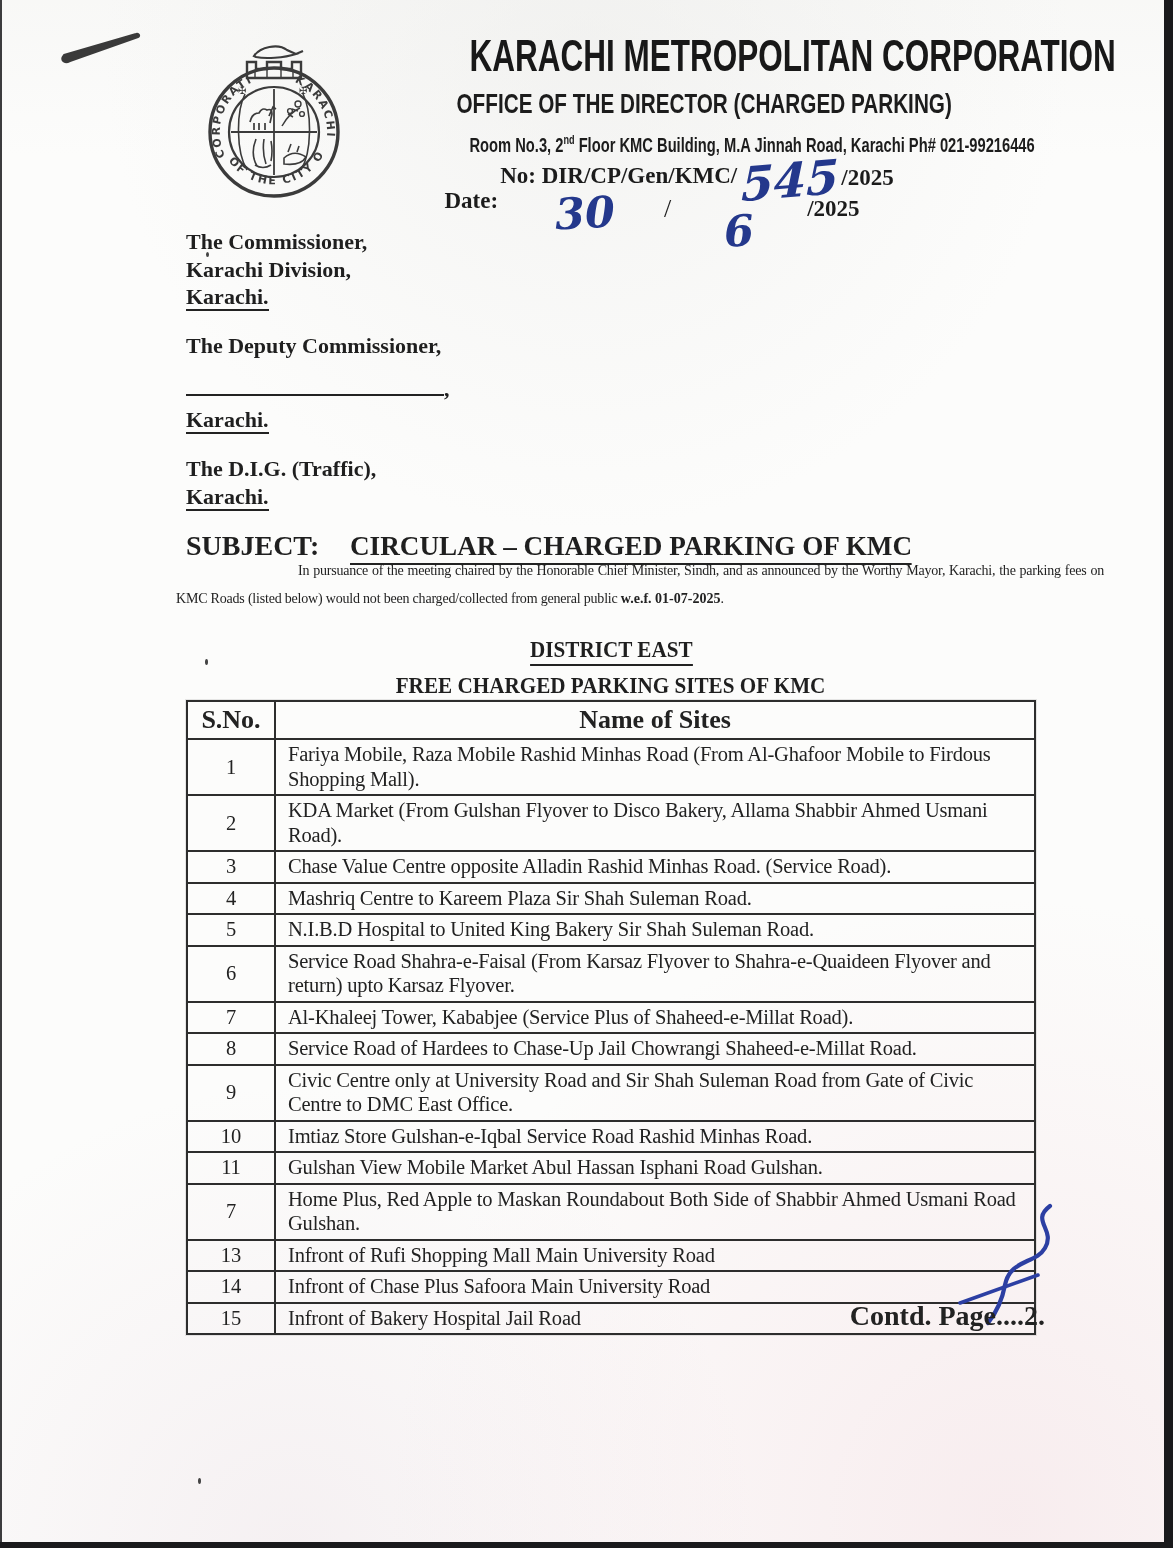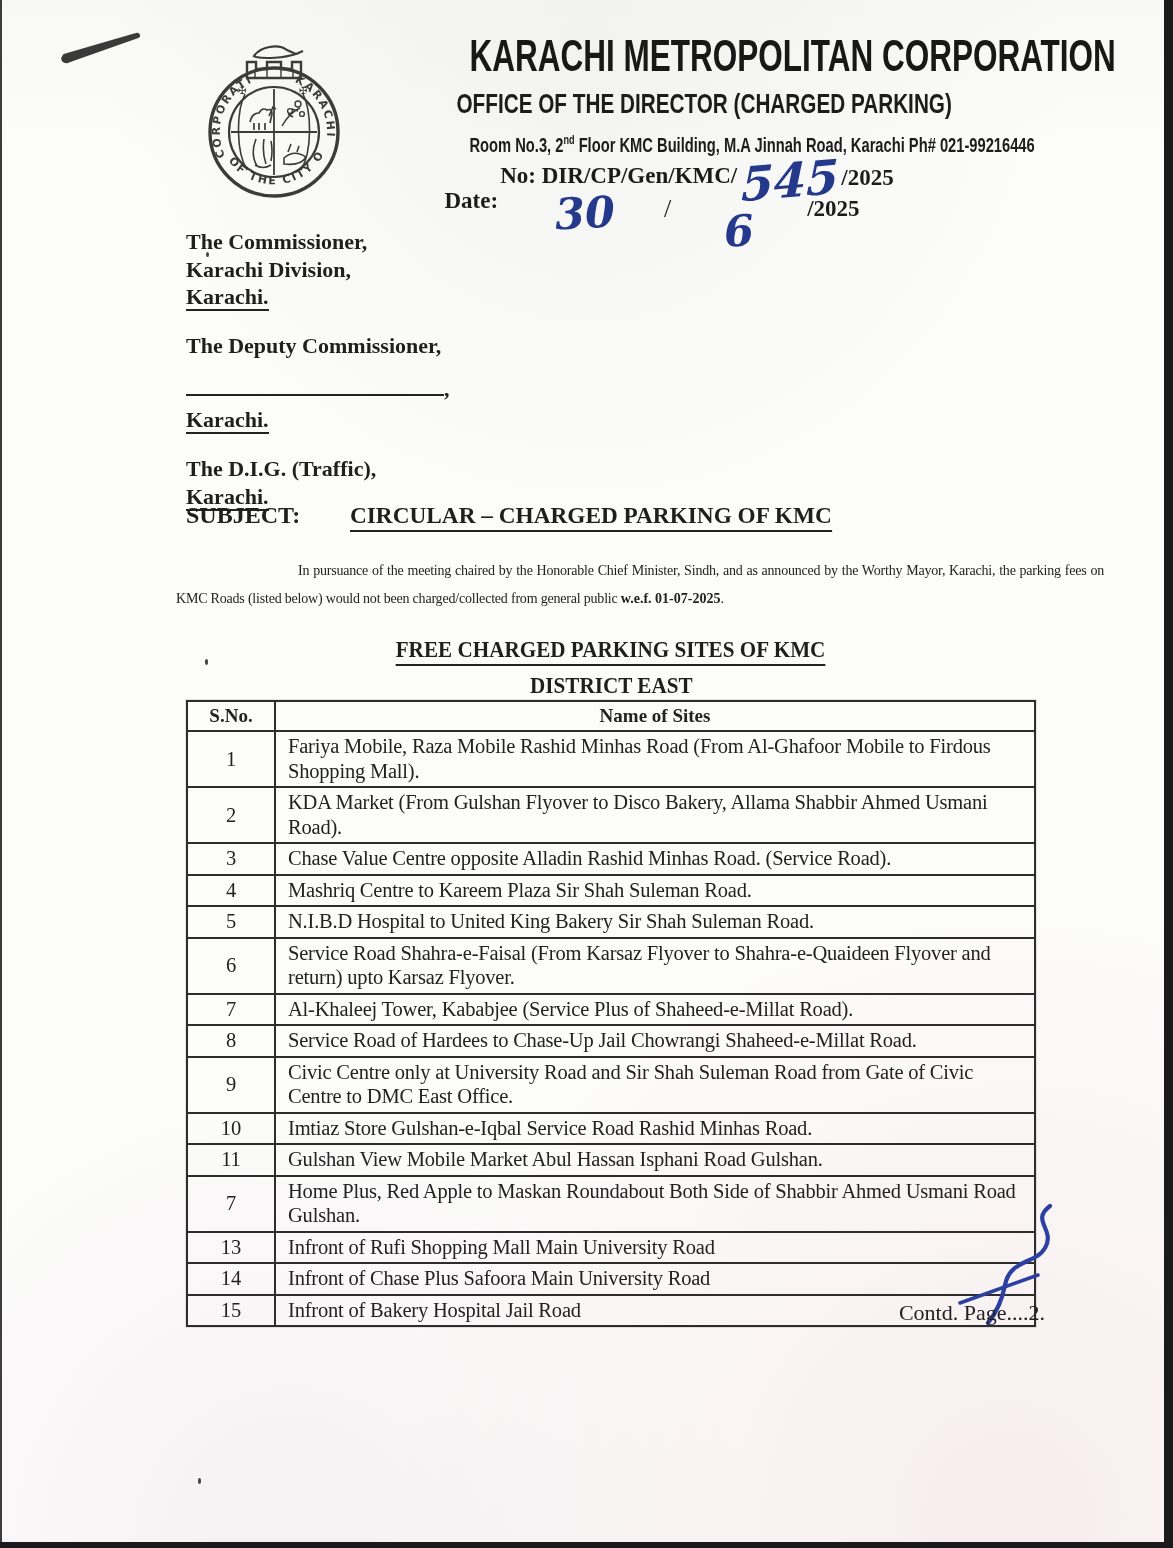--- a/index.html
+++ b/index.html
@@ -41,46 +41,46 @@
   .hw-mon{font-size:43px;transform:rotate(-4deg);margin:22px 4px 0 10px;}
   .slash-sep{font-weight:400;font-size:26px;margin-top:6px;}
   .yr{margin-top:2px;}
   .yr2{margin-top:8px;margin-left:6px;}
 
   .recipients{position:absolute;left:186px;top:228px;font-size:22px;font-weight:700;line-height:27.5px;}
   .rec-block{margin-bottom:21px;}
   .u{display:inline-block;border-bottom:2.5px solid #222;padding-bottom:0px;line-height:24px;}
   .blankline{display:inline-block;width:258px;border-bottom:2.5px solid #222;height:20px;margin-top:14px;}
 
-  .subject{position:absolute;left:186px;top:502px;display:flex;font-size:24px;font-weight:700;}
+  .subject{position:absolute;left:186px;top:530px;display:flex;font-size:28px;font-weight:700;}
   .subject-label{width:124px;}
   .subject-title{margin-left:40px;border-bottom:2.5px solid #222;padding-bottom:1px;
       transform:scaleX(0.97);transform-origin:0 50%;}
 
   .bodypara{position:absolute;left:168px;top:557px;width:928px;font-size:14px;line-height:27.5px;
       text-align:justify;text-indent:122px;letter-spacing:-0.2px;color:#222;margin-left:8px;}
   .bodypara b{letter-spacing:0;}
 
   .tbl-titles{position:absolute;left:186px;top:637px;width:850px;text-align:center;}
   .tbl-title{font-size:23px;font-weight:700;line-height:26px;}
   .tbl-title span{display:inline-block;border-bottom:2.5px solid #222;padding-bottom:1px;
       transform:scaleX(0.92);transform-origin:50% 50%;}
   .tbl-title + .tbl-title{margin-top:7px;}
 
   table.sites{position:absolute;left:186px;top:700px;width:850px;border-collapse:collapse;
       font-size:20.5px;color:#222;}
   table.sites th, table.sites td{border:2px solid #2d2d2d;}
-  table.sites th{font-size:19px;font-weight:700;padding:3px 8px;}
+  table.sites th{font-size:26px;font-weight:700;padding:3px 8px;}
   table.sites td.sno{width:78px;text-align:center;padding:1px 4px;}
   table.sites td.site{padding:2px 12px 3px 12px;line-height:24.5px;letter-spacing:-0.2px;}
   table.sites{box-shadow:0 0 0 1px #55555522;}
 
   .signature{position:absolute;left:946px;top:1203px;}
   .contd{position:absolute;left:845px;top:1300px;width:200px;text-align:right;
-      font-size:22px;color:#222;}
+      font-size:28px;color:#222;font-weight:bold;}
 
   .seal-text{font-family:"DejaVu Sans", sans-serif;font-weight:700;font-size:11px;
       letter-spacing:2px;fill:#3b3b3b;}
 </style>
 </head>
 <body>
 
 <div class="page">
 
   <div class="edge-left"></div>
@@ -169,22 +169,22 @@
   </div>
 
   <div class="subject">
     <span class="subject-label">SUBJECT:</span>
     <span class="subject-title">CIRCULAR – CHARGED PARKING OF KMC</span>
   </div>
 
   <div class="bodypara"><span>In pursuance of the meeting chaired by the Honorable Chief Minister, Sindh, and as announced by the Worthy Mayor, Karachi,  the parking fees on KMC Roads (listed below) would not been charged/collected from general public </span><b>w.e.f. 01-07-2025</b><span>.</span></div>
 
   <div class="tbl-titles">
+    <div class="tbl-title"><span>DISTRICT EAST</span></div>
     <div class="tbl-title"><span>FREE CHARGED PARKING SITES OF KMC</span></div>
-    <div class="tbl-title"><span>DISTRICT EAST</span></div>
   </div>
 
   <table class="sites">
     <tbody>
         <tr>
       <th class="sno">S.No.</th>
       <th>Name of Sites</th>
     </tr>
     <tr>
           <td class="sno">1</td>

